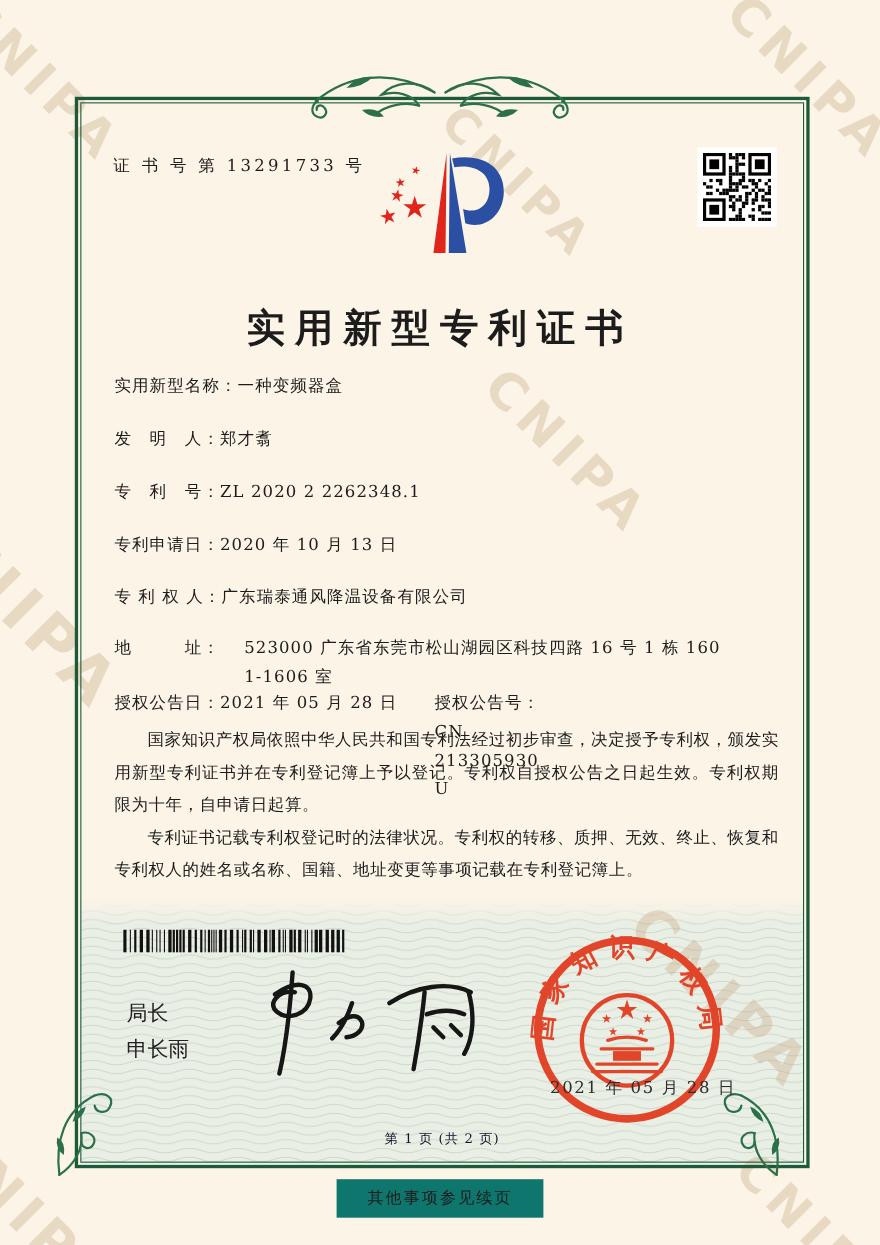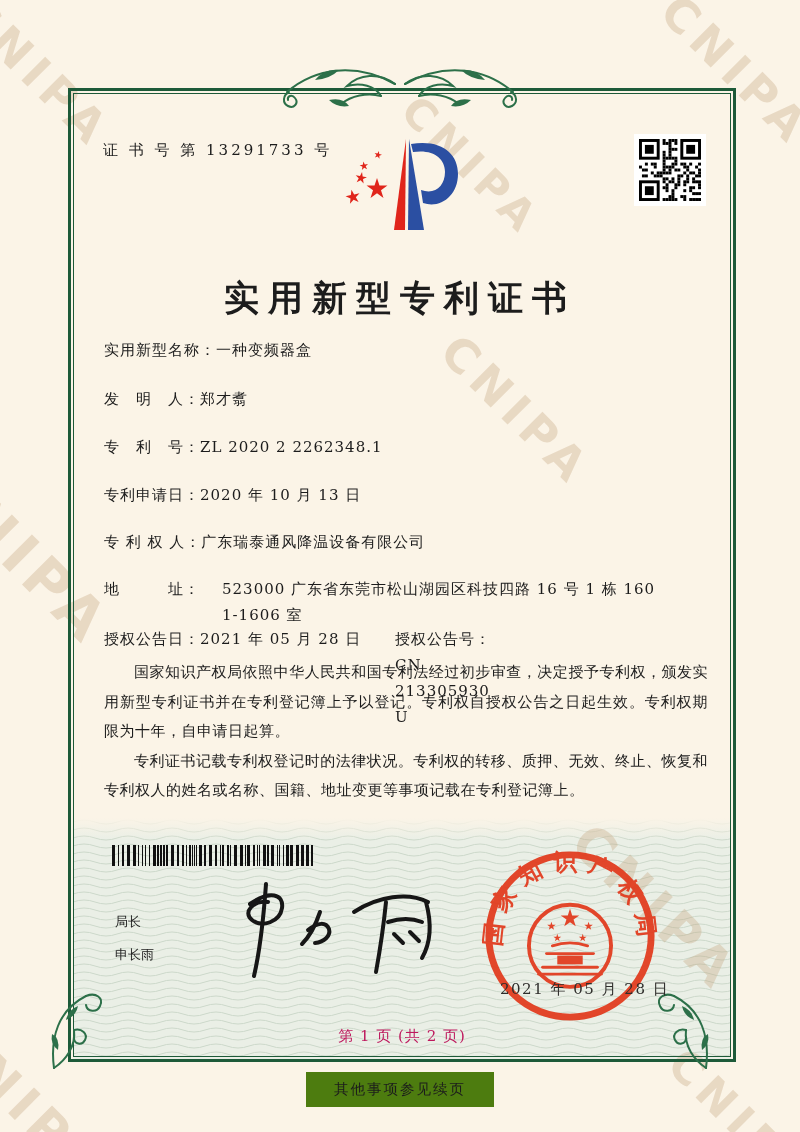--- a/index.html
+++ b/index.html
@@ -65,29 +65,29 @@
   .grant2{position:absolute;left:291px;}
   
   .bodytext{
     position:absolute;left:104px;top:658px;width:604px;z-index:5;
     font-size:15px;line-height:29.5px;text-align:justify;letter-spacing:0.5px;
   }
   .bodytext p{margin:0;text-indent:2em;}
   
   .barcode{position:absolute;left:112px;top:845px;z-index:5;}
   .director{position:absolute;left:115px;top:905px;z-index:5;
-    font-family:"DejaVu Sans","Liberation Sans",sans-serif;font-size:13px;line-height:33px;color:#222;}
+    font-family:"DejaVu Sans","Liberation Sans",sans-serif;font-size:19px;line-height:33px;color:#222;}
   .signature{position:absolute;left:228px;top:878px;z-index:5;}
   .seal{position:absolute;left:482px;top:848px;z-index:6;opacity:0.92;}
   .seal-date{position:absolute;left:500px;top:980px;z-index:7;font-size:15px;
     letter-spacing:1.5px;color:#2e2d2b;white-space:nowrap;}
   .page-foot{position:absolute;left:68px;top:1027px;width:668px;text-align:center;
-    font-size:15px;letter-spacing:1px;color:#be185d;z-index:5;}
+    font-size:12px;letter-spacing:1px;color:#0f172a;z-index:5;}
   .cont-box{position:absolute;left:50%;top:1072px;transform:translateX(-50%);
-    background:#4d7c0f;padding:8px 28px;font-size:14.5px;letter-spacing:2px;z-index:5;}
+    background:#0f766e;padding:8px 28px;font-size:14.5px;letter-spacing:2px;z-index:5;}
 </style>
 </head>
 <body>
 
 <div class="page">
 
   <span class="wm wm1">CNIPA</span>
   <span class="wm wm2">CNIPA</span>
   <span class="wm wm3">CNIPA</span>
   <span class="wm wm4">CNIPA</span>

